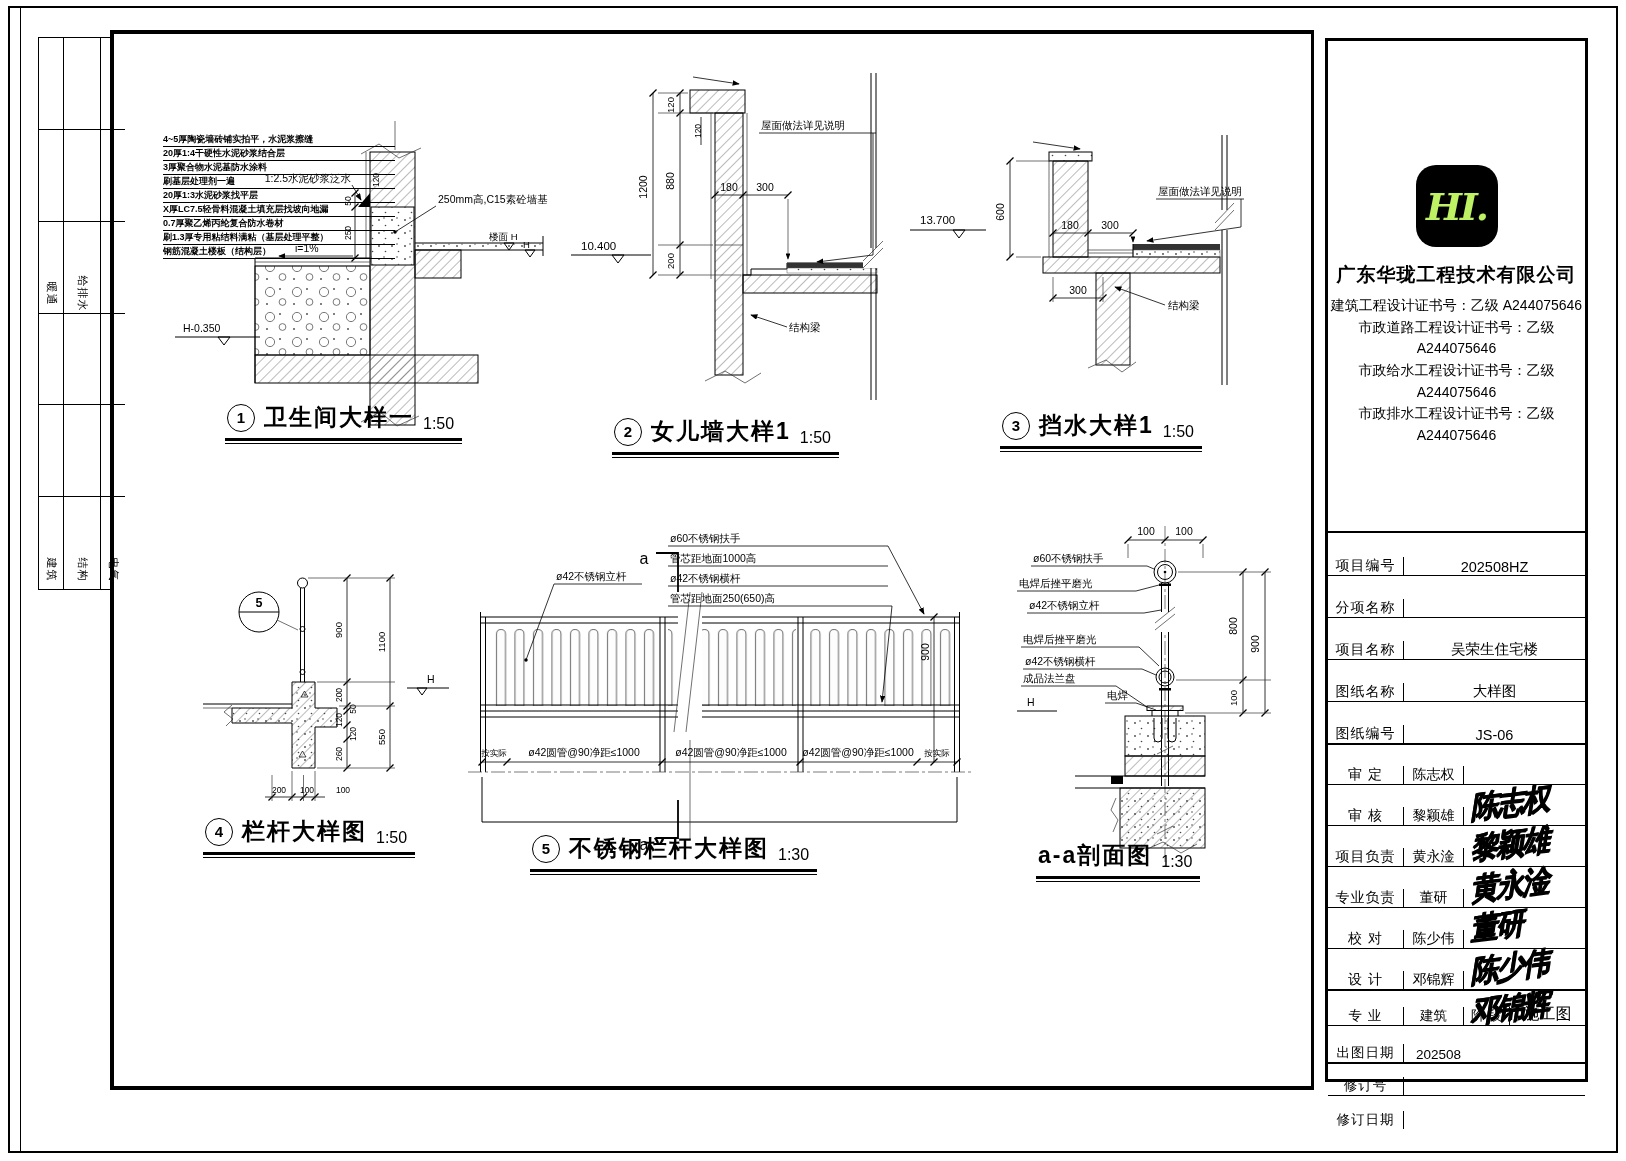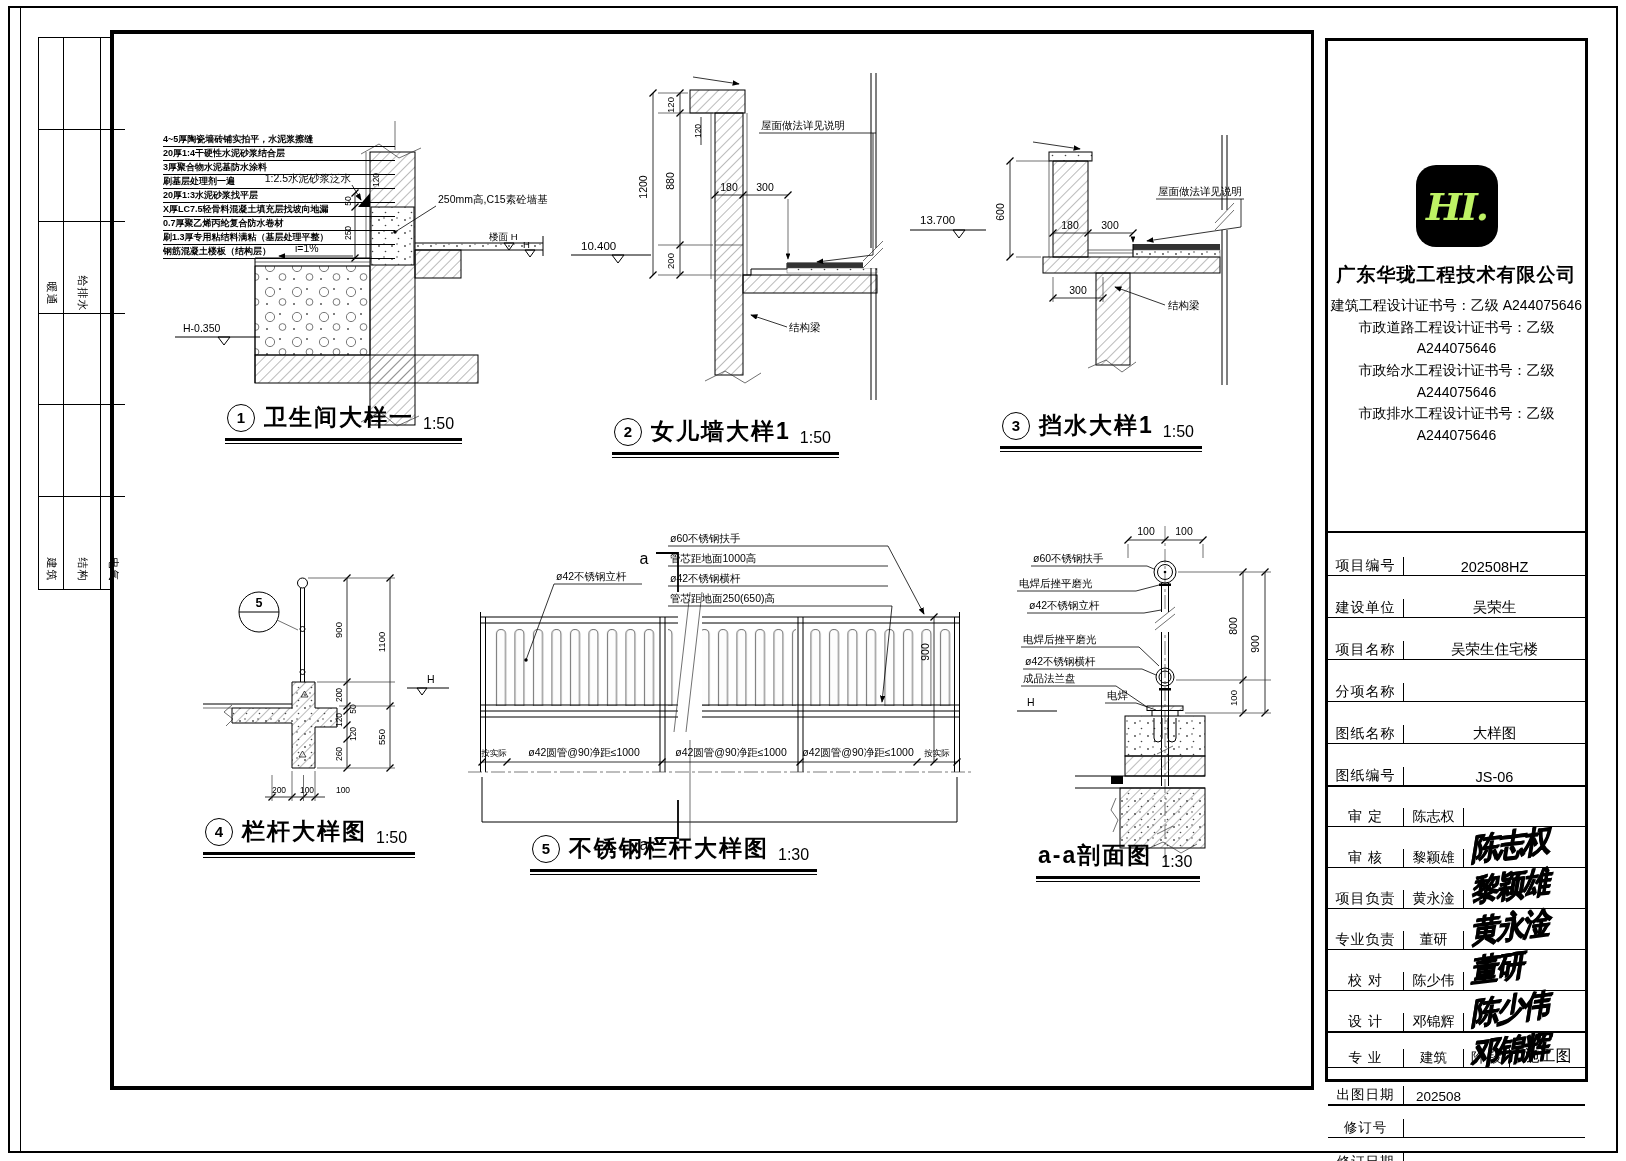--- a/index.html
+++ b/index.html
@@ -543,30 +543,26 @@
           <div>市政给水工程设计证书号：乙级  A244075646</div>
           <div>市政排水工程设计证书号：乙级  A244075646</div>
         </div>
       </div>
 
       <div class="tr" style="height:42px;border-top:none">
         <div class="tc lb">项目编号</div>
         <div class="tc vl">202508HZ</div>
       </div>
       <div class="tr" style="height:42px">
-        <div class="tc lb">建设单位</div>
-        <div class="tc vl">吴荣生</div>
+        <div class="tc lb">分项名称</div>
+        <div class="tc vl"></div>
       </div>
       <div class="tr" style="height:42px">
         <div class="tc lb">项目名称</div>
         <div class="tc vl">吴荣生住宅楼</div>
-      </div>
-      <div class="tr" style="height:42px">
-        <div class="tc lb">分项名称</div>
-        <div class="tc vl"></div>
       </div>
       <div class="tr" style="height:42px">
         <div class="tc lb">图纸名称</div>
         <div class="tc vl">大样图</div>
       </div>
       <div class="tr" style="height:42px">
         <div class="tc lb">图纸编号</div>
         <div class="tc vl">JS-06</div>
       </div>
 

